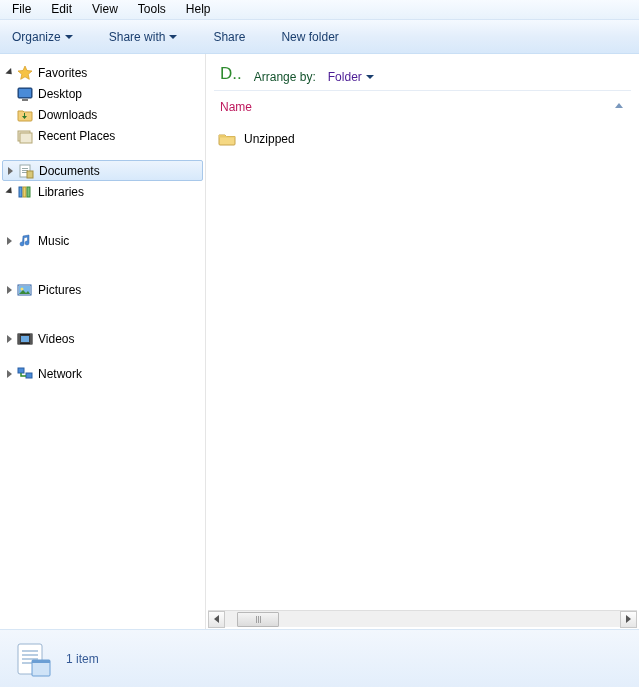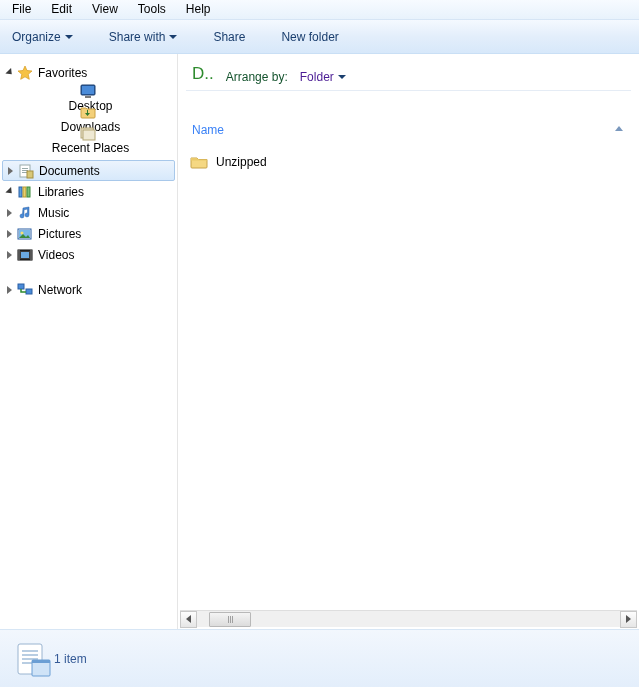--- a/index.html
+++ b/index.html
@@ -6,59 +6,59 @@
 html, body { width: 639px; height: 687px; overflow: hidden; background: #fff; }
 
 .menubar { height: 20px; background: linear-gradient(#f7fbff,#e8f2fc); border-bottom: 1px solid #d6e5f5; display: flex; padding: 0 2px; }
 .menubar .mi { padding: 2px 10px; color: #000; cursor: default; }
 
 .toolbar { height: 34px; background: linear-gradient(#f4f9ff,#e3eefb 50%,#d7e8fa); border-bottom: 1px solid #c9dff5; display: flex; align-items: center; padding: 0 6px; gap: 24px; }
 .toolbar .tb { color: #1a3e6e; padding: 4px 6px; display: flex; align-items: center; gap: 4px; cursor: default; justify-content: space-between; }
 .dd-arrow { width:0; height:0; border-left:4px solid transparent; border-right:4px solid transparent; border-top:4px solid #1a3e6e; display:inline-block; }
 
 .body { display: flex; height: 575px; }
-.nav { width: 178px; border-right: 1px solid #e5e5e5; padding: 8px 0; overflow: hidden; }
+.nav { width: 206px; border-right: 1px solid #e5e5e5; padding: 8px 0; overflow: hidden; }
 .content { flex: 1; display: flex; flex-direction: column; background: #fff; position: relative; }
 
 .nav .group { margin-bottom: 14px; }
 .nav .row { display: flex; align-items: center; height: 21px; padding-left: 4px; cursor: default; }
 .nav .row.selected { background: linear-gradient(#ecf4fd,#d7e9fb); border: 1px solid #a8c8ea; border-radius: 2px; margin: 0 2px; padding-left: 2px; }
 .nav .exp { width: 11px; height: 11px; margin-right: 2px; display: flex; align-items: center; justify-content: center; color: #6b6b6b; }
 .nav .exp.empty { visibility: hidden; }
 .nav .ic { width: 16px; height: 16px; margin-right: 5px; display: flex; align-items: center; justify-content: center; }
 .nav .lbl { color: #000; }
 .tri-r { width:0;height:0;border-top:4px solid transparent;border-bottom:4px solid transparent;border-left:5px solid #6b6b6b; }
 .tri-d { width:0;height:0;border-left:4px solid transparent;border-right:4px solid transparent;border-top:5px solid #3a3a3a; transform: rotate(-45deg); }
 
-.indent1 { padding-left: 18px; flex-direction: column; }
-.indent2 { padding-left: 20px; }
+.indent1 { padding-left: 18px; }
+.indent2 { padding-left: 20px; margin-top: 28px; }
 
 .hdr { display: flex; align-items: flex-end; padding: 10px 10px 6px 14px; gap: 12px; }
 .hdr .pathcrumb { color: #2e8b2e; font-size: 17px; font-weight: normal; }
 .hdr .arr-lbl { color: #14532d; }
 .hdr .arr-val { color: #4c1d95; display: flex; align-items: center; gap: 4px; }
 .hr { height: 1px; background: #e5ecf5; margin: 0 8px; }
 
 .cols { display: flex; padding: 6px 10px; }
-.col { color: #3b82f6; padding: 3px 4px; flex: 1; position: relative; margin-top: 23px; }
+.col { color: #be185d; padding: 3px 4px; flex: 1; position: relative; }
 .col .sort { position: absolute; right: 6px; top: 6px; width:0;height:0;border-left:4px solid transparent;border-right:4px solid transparent;border-bottom:5px solid #7a98bd; }
 
 .items { flex: 1; padding: 4px 10px; overflow: hidden; }
 .item { display: flex; align-items: center; gap: 8px; padding: 4px 2px; cursor: default; text-align: right; }
 .item .fic { width: 18px; height: 16px; }
 
 .hscroll { height: 17px; background: #f0f0f0; border-top: 1px solid #dedede; display: flex; align-items: center; margin: 0 2px 2px 2px; }
 .hscroll .btn { width: 17px; height: 17px; background: linear-gradient(#fdfdfd,#e6e6e6); border: 1px solid #c8c8c8; display:flex;align-items:center;justify-content:center; }
 .hscroll .track { flex:1; position: relative; height: 17px; }
 .hscroll .thumb { position:absolute; left: 12px; width: 42px; height: 15px; top: 1px; background: linear-gradient(#f4f4f4,#dcdcdc); border: 1px solid #b8b8b8; border-radius: 1px; display:flex;align-items:center;justify-content:center;gap:1px; }
 .hscroll .grip { width:1px; height:7px; background:#a0a0a0; }
 .ar-l { width:0;height:0;border-top:4px solid transparent;border-bottom:4px solid transparent;border-right:5px solid #555; }
 .ar-r { width:0;height:0;border-top:4px solid transparent;border-bottom:4px solid transparent;border-left:5px solid #555; }
 
-.status { height: 58px; background: linear-gradient(#f2f7fd,#e3eefb); border-top: 1px solid #d7e6f5; display: flex; align-items: center; padding: 0 12px; gap: 0; }
+.status { height: 58px; background: linear-gradient(#f2f7fd,#e3eefb); border-top: 1px solid #d7e6f5; display: flex; align-items: center; padding: 0 12px; gap: 12px; }
 .status .bigic { width: 42px; height: 42px; }
 .status .txt { color: #355a96; }
 
 
 svg { display: block; }
 </style>
 </head>
 <body>
 
 <div class="menubar">

